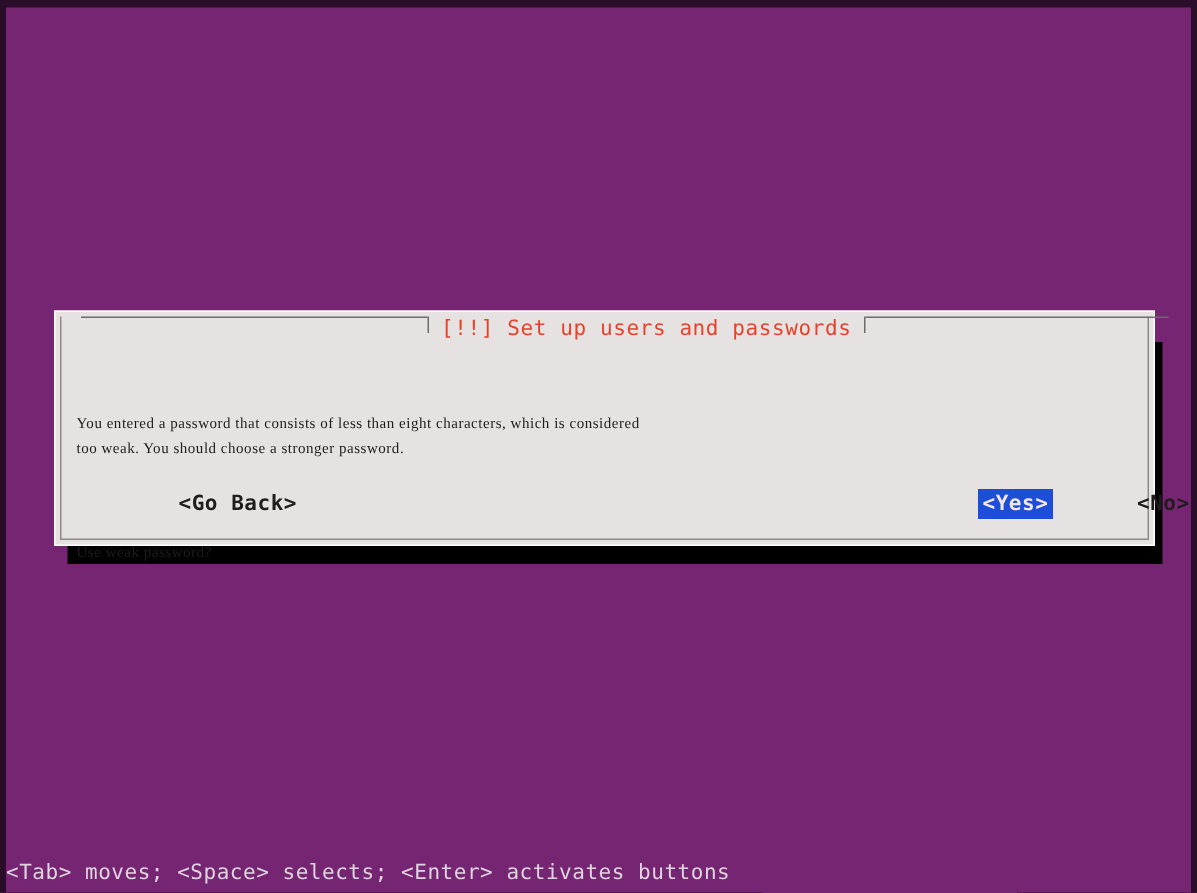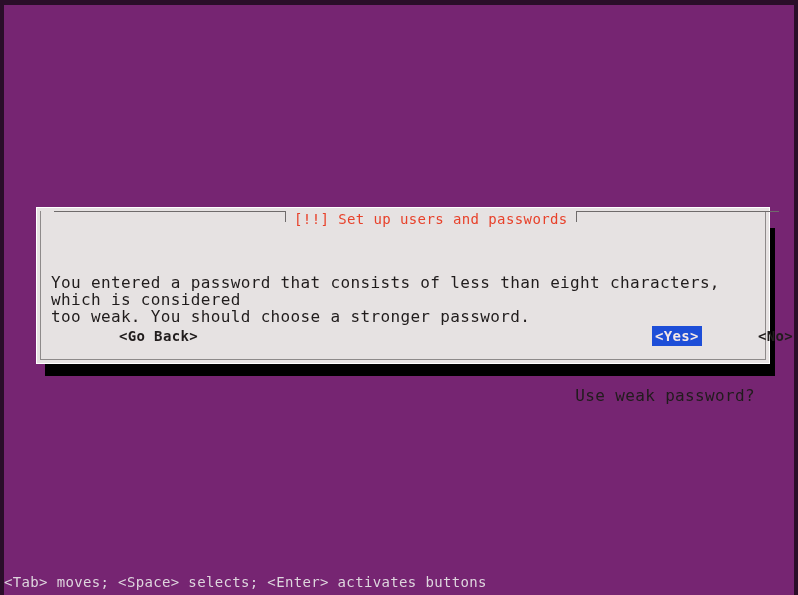--- a/index.html
+++ b/index.html
@@ -119,32 +119,32 @@
     padding: 0 8px;
     flex: 0 0 auto;
   }
 
   .dialog-body {
     position: absolute;
     left: 14px;
     top: 32px;
     right: 14px;
     color: #201c1c;
-    font-size: 16px;
+    font-size: 10px;
     line-height: 17px;
     letter-spacing: 0.35px;
     white-space: pre;
+    font-family: Liberation Serif, serif;
   }
   .para {
     margin: 0;
     white-space: pre-wrap;
   }
   .para.second {
-    margin-top: 28px;
-    text-align: right;
+    margin-top: 18px;
   }
 
   .button-row {
     position: absolute;
     left: 0;
     right: 0;
     top: 118px;
     height: 20px;
   }
   .btn {

